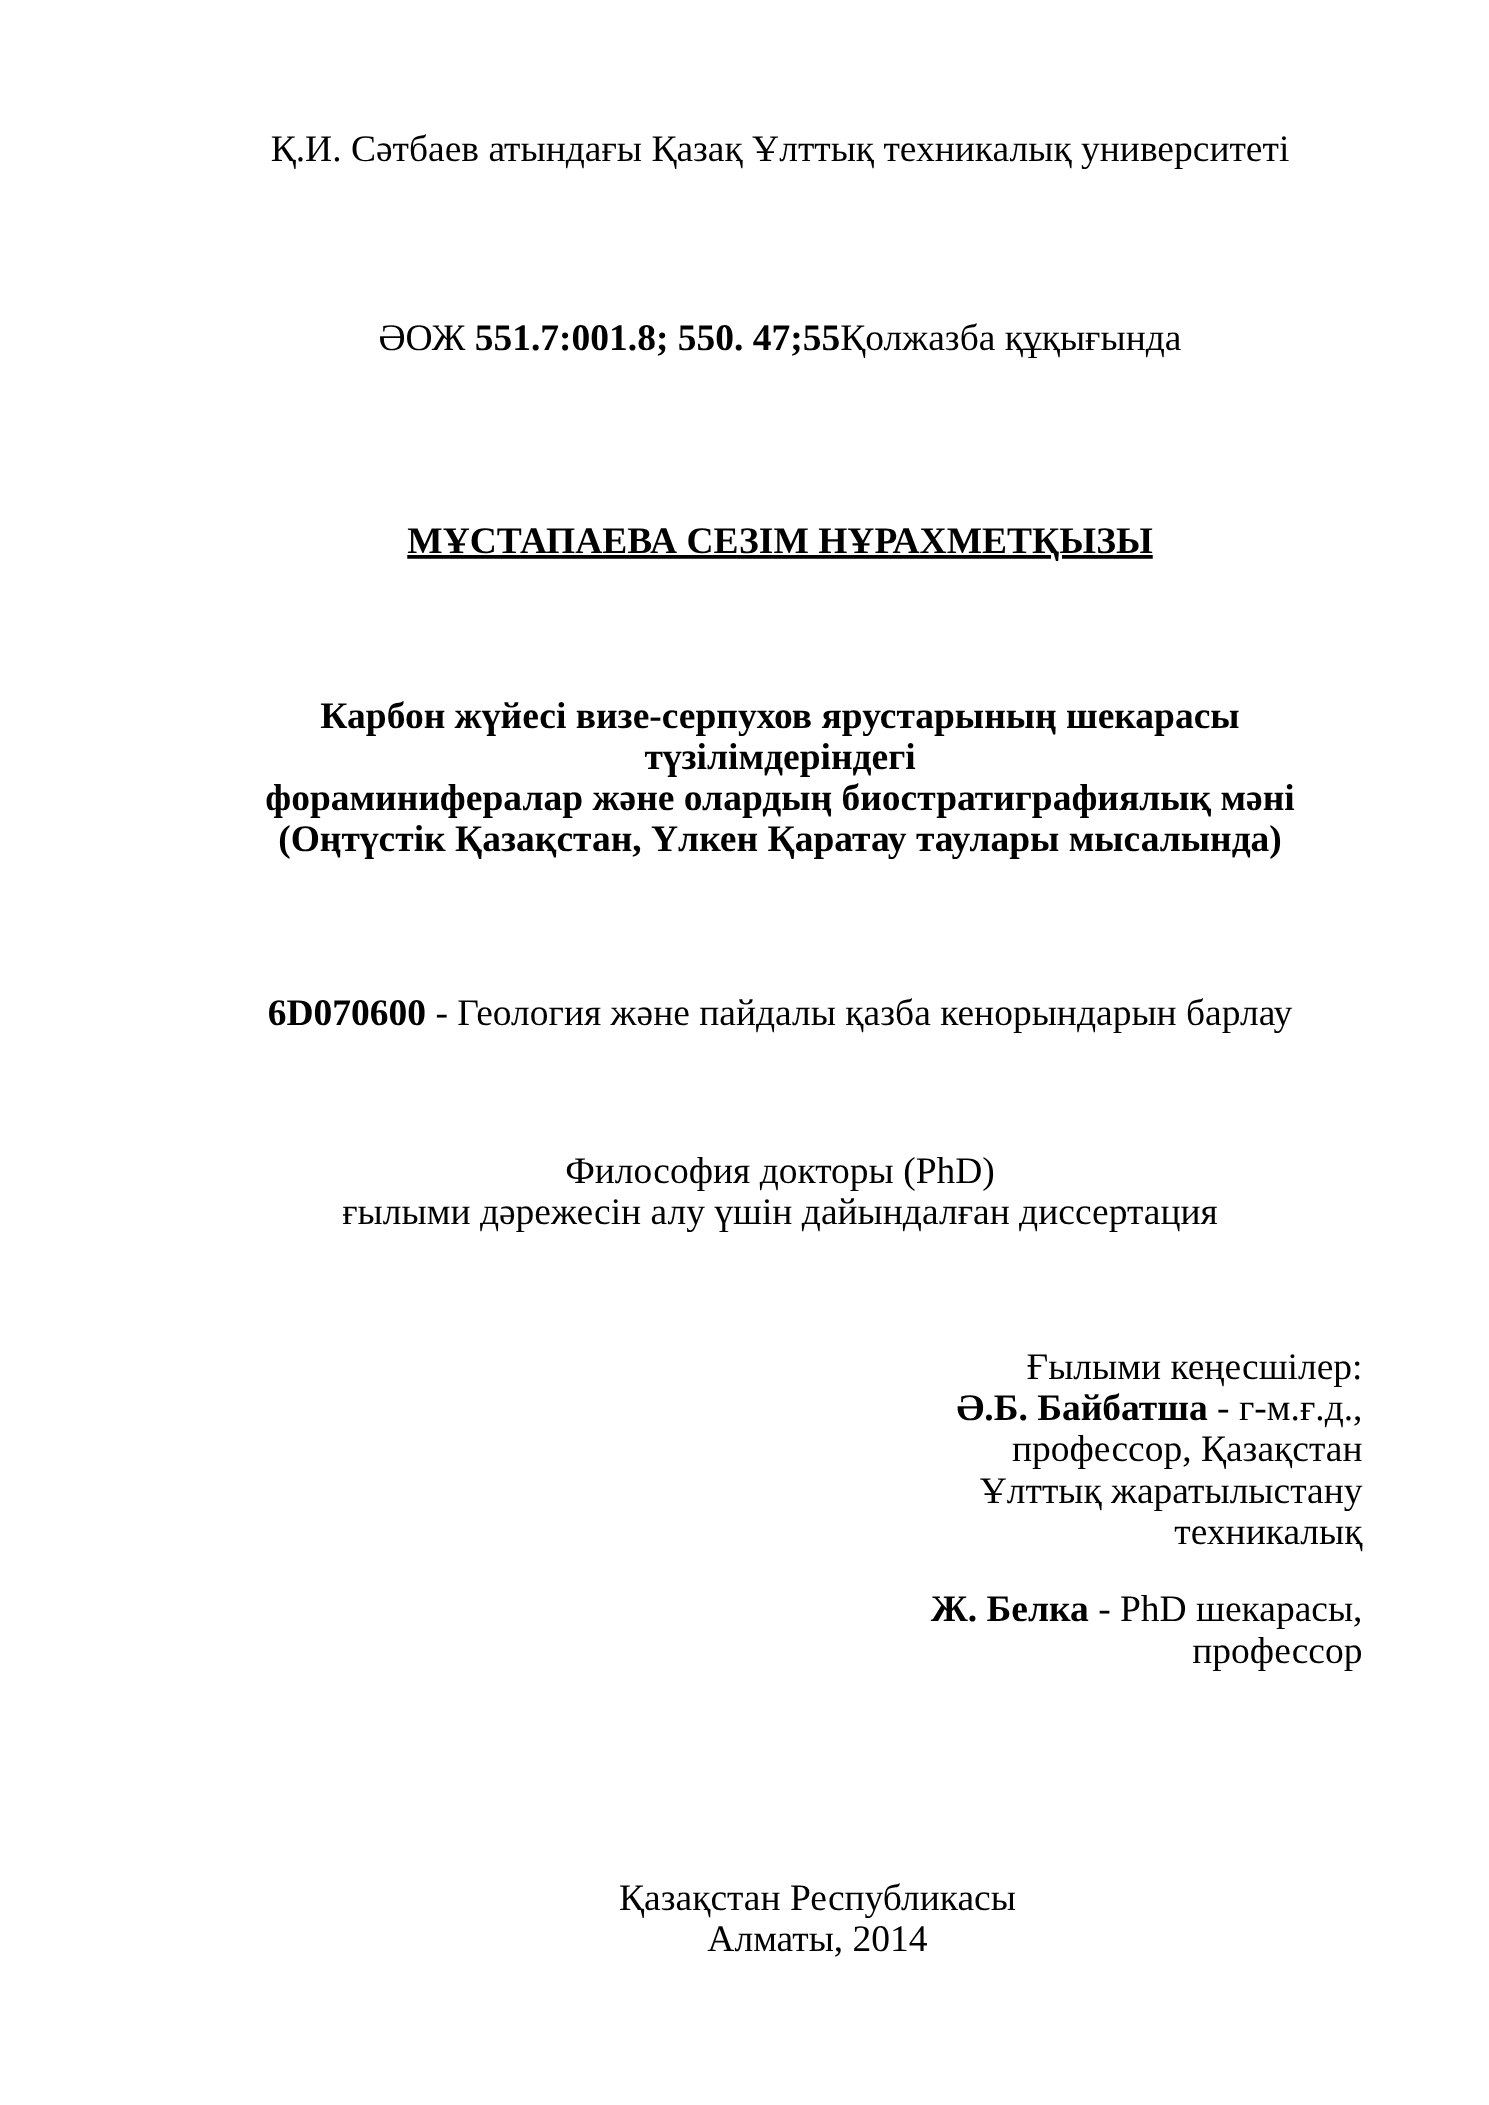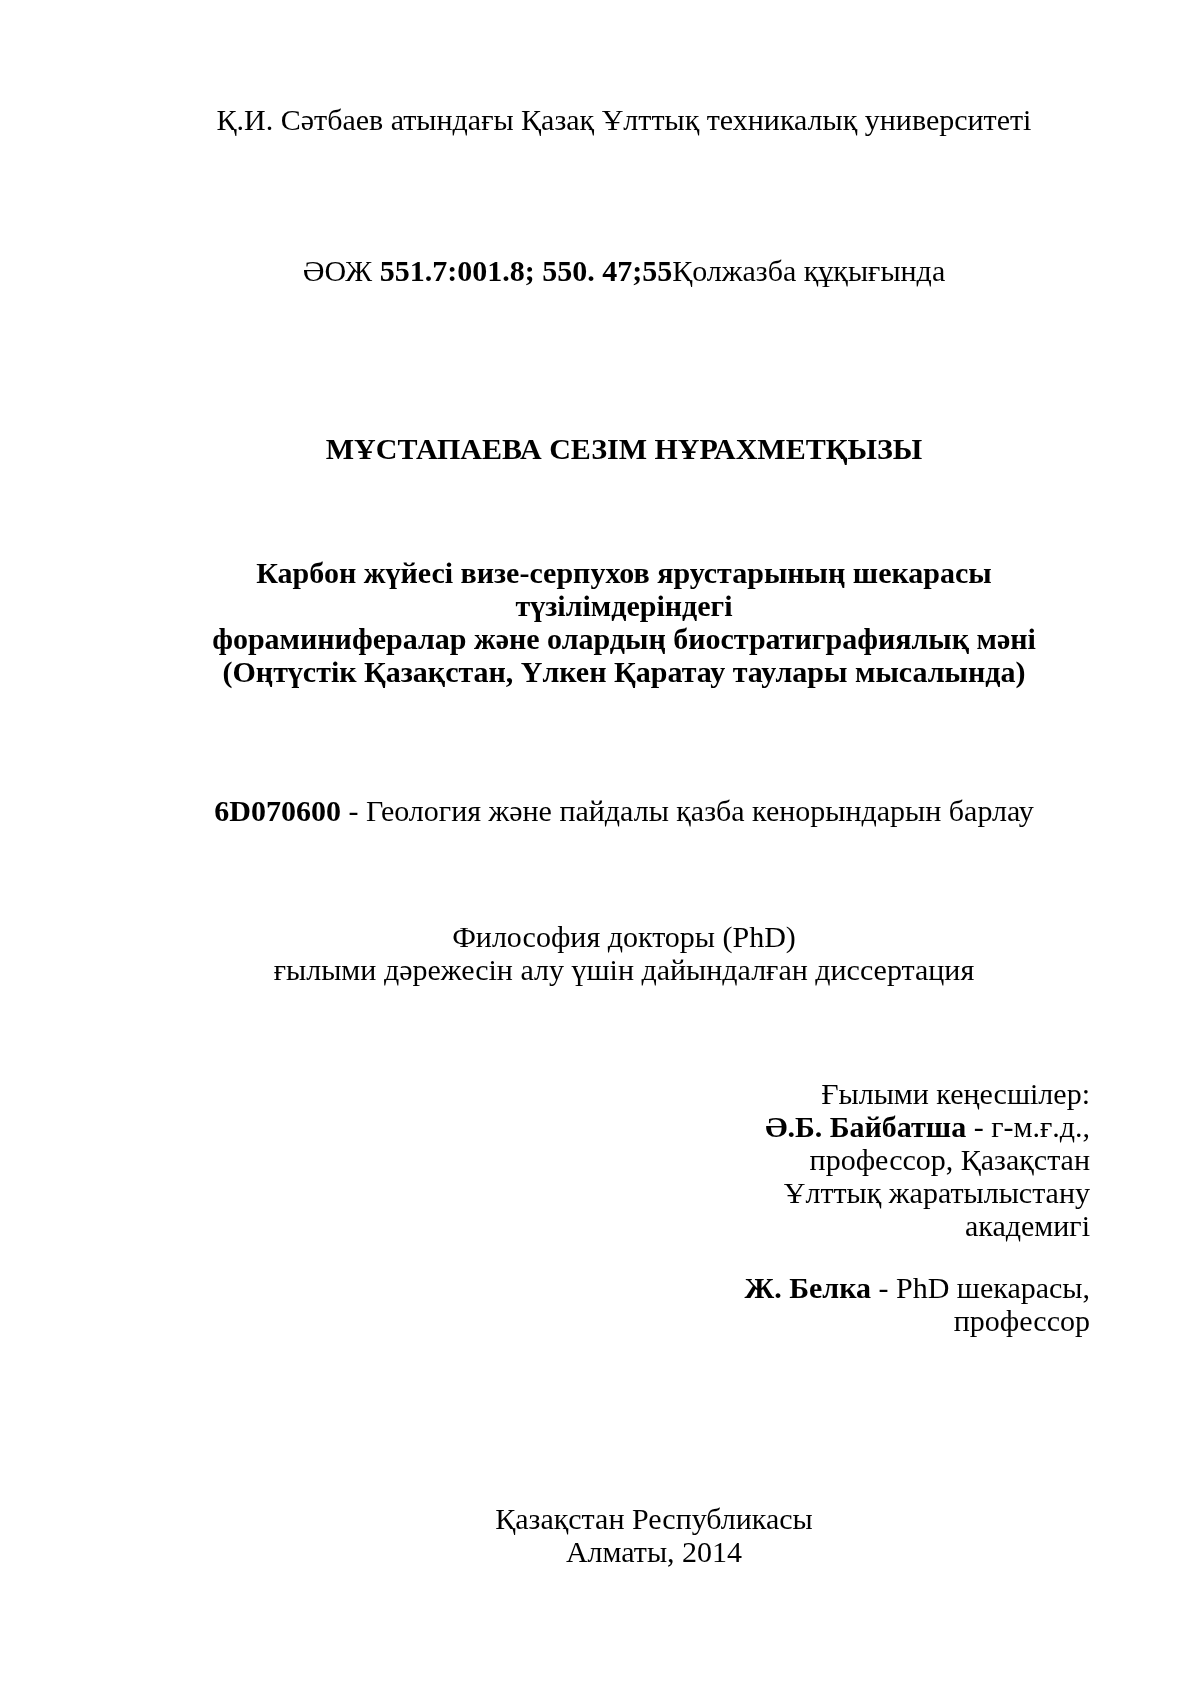--- a/index.html
+++ b/index.html
@@ -39,21 +39,21 @@
 
   <div class="block center" style="top:103px;">Қ.И. Сәтбаев атындағы Қазақ Ұлттық техникалық университеті</div>
 
   <div class="block udc-row" style="top:254px;">
     <span>
       <span>ӘОЖ </span><span class="bold">551.7:001.8; 550. 47;55</span>
     </span>
     <span>Қолжазба құқығында</span>
   </div>
 
-  <div class="block center bold" style="top:432px;">МҰСТАПАЕВА СЕЗІМ НҰРАХМЕТҚЫЗЫ</div>
+  <div class="block center bold" style="top:416px;text-decoration:underline;">МҰСТАПАЕВА СЕЗІМ НҰРАХМЕТҚЫЗЫ</div>
 
   <div class="block center bold" style="top:556px;">
     <div>Карбон жүйесі визе-серпухов ярустарының шекарасы түзілімдеріндегі</div>
     <div>фораминифералар және олардың биостратиграфиялық мәні</div>
     <div>(Оңтүстік Қазақстан, Үлкен Қаратау таулары мысалында)</div>
   </div>
 
   <div class="block center" style="top:794px;">
     <span class="bold">6D070600</span><span> - Геология және пайдалы қазба кенорындарын барлау</span>
   </div>
@@ -63,21 +63,21 @@
     <div>ғылыми дәрежесін алу үшін дайындалған диссертация</div>
   </div>
 
   <div class="block right" style="top:1077px;">
     <div>Ғылыми кеңесшілер:</div>
     <div>
       <span class="bold">Ә.Б. Байбатша</span><span> - г-м.ғ.д.,</span>
     </div>
     <div>профессор, Қазақстан</div>
     <div>Ұлттық жаратылыстану</div>
-    <div>академигі</div>
+    <div>техникалық</div>
     <div class="spacer-line"></div>
     <div>
       <span class="bold">Ж. Белка</span><span> - PhD шекарасы,</span>
     </div>
     <div>профессор</div>
   </div>
 
   <div class="block center footer-shift" style="top:1502px;">
     <div>Қазақстан Республикасы</div>
     <div>Алматы, 2014</div>

